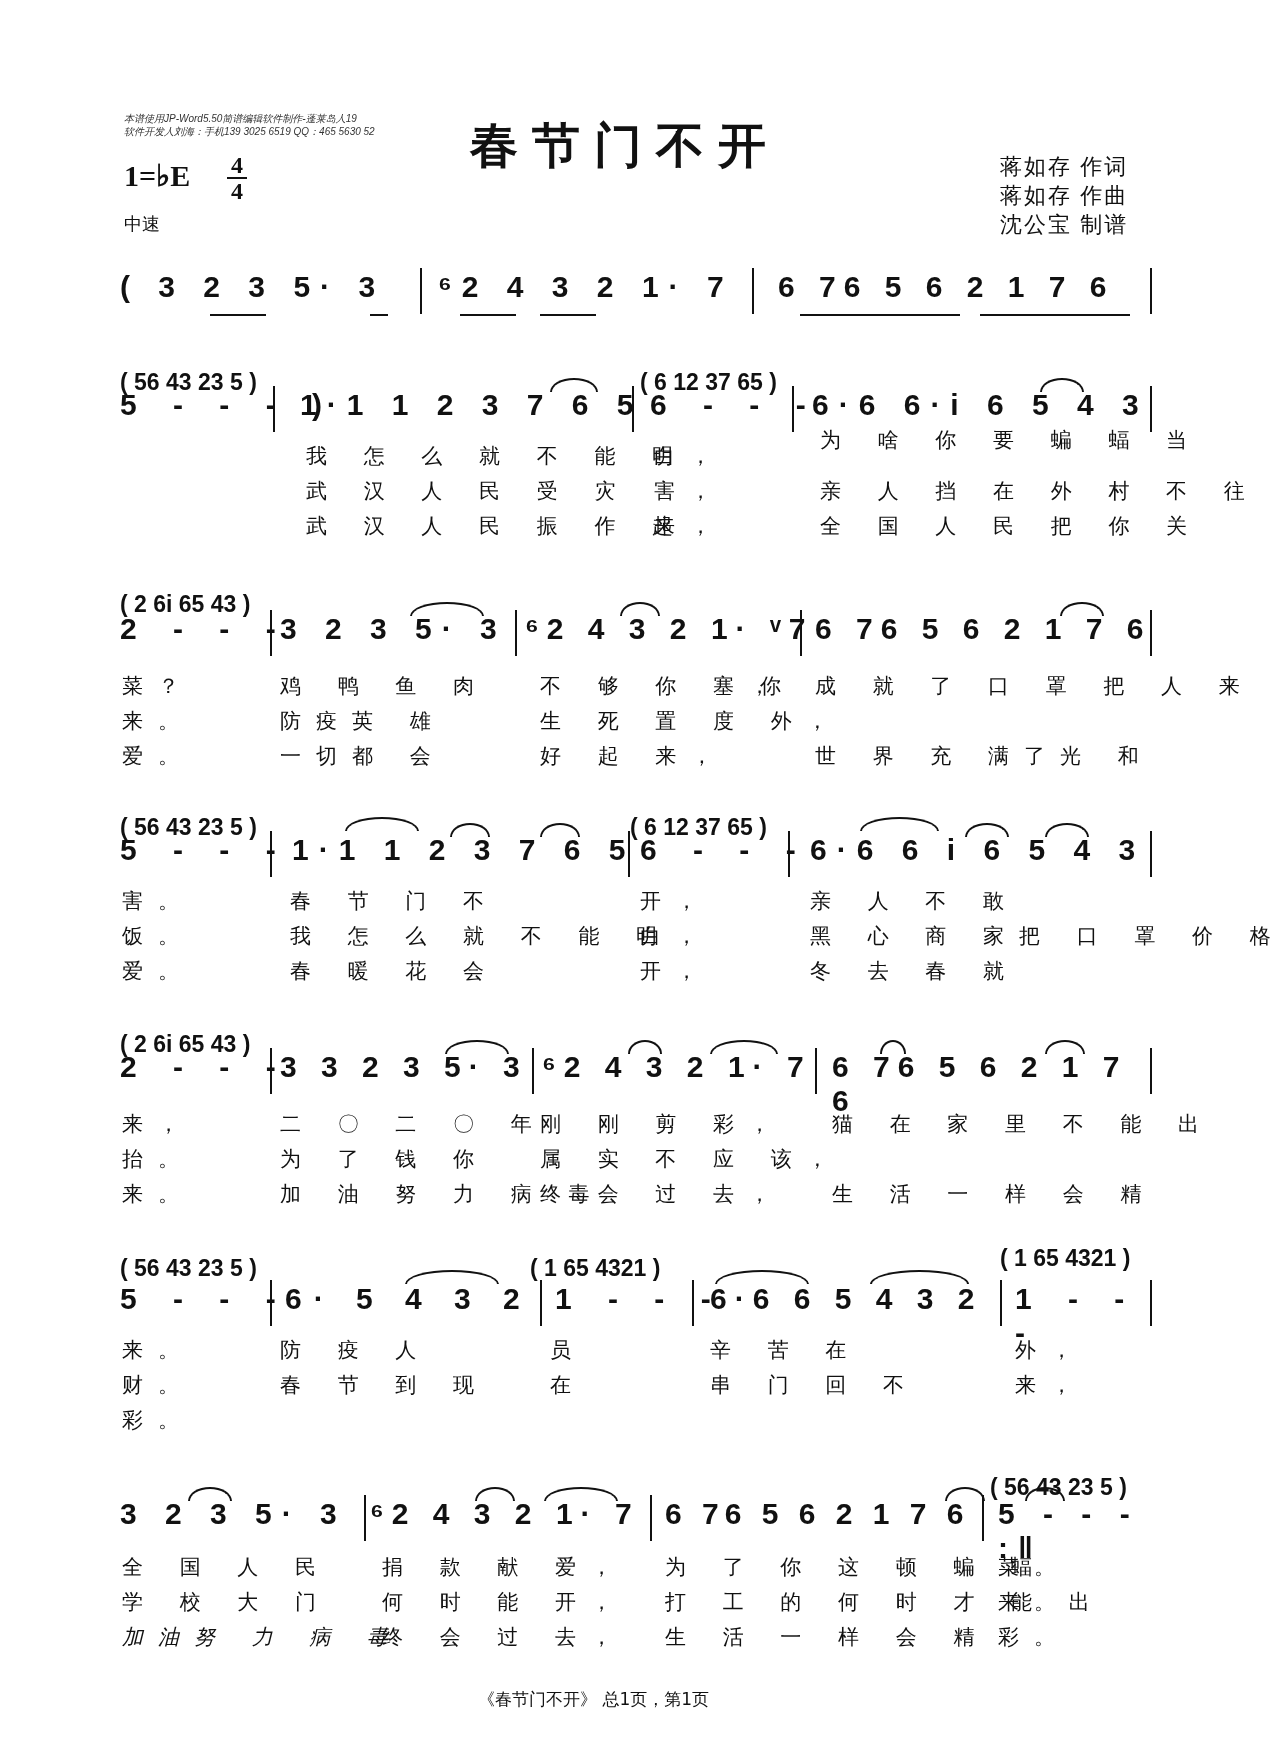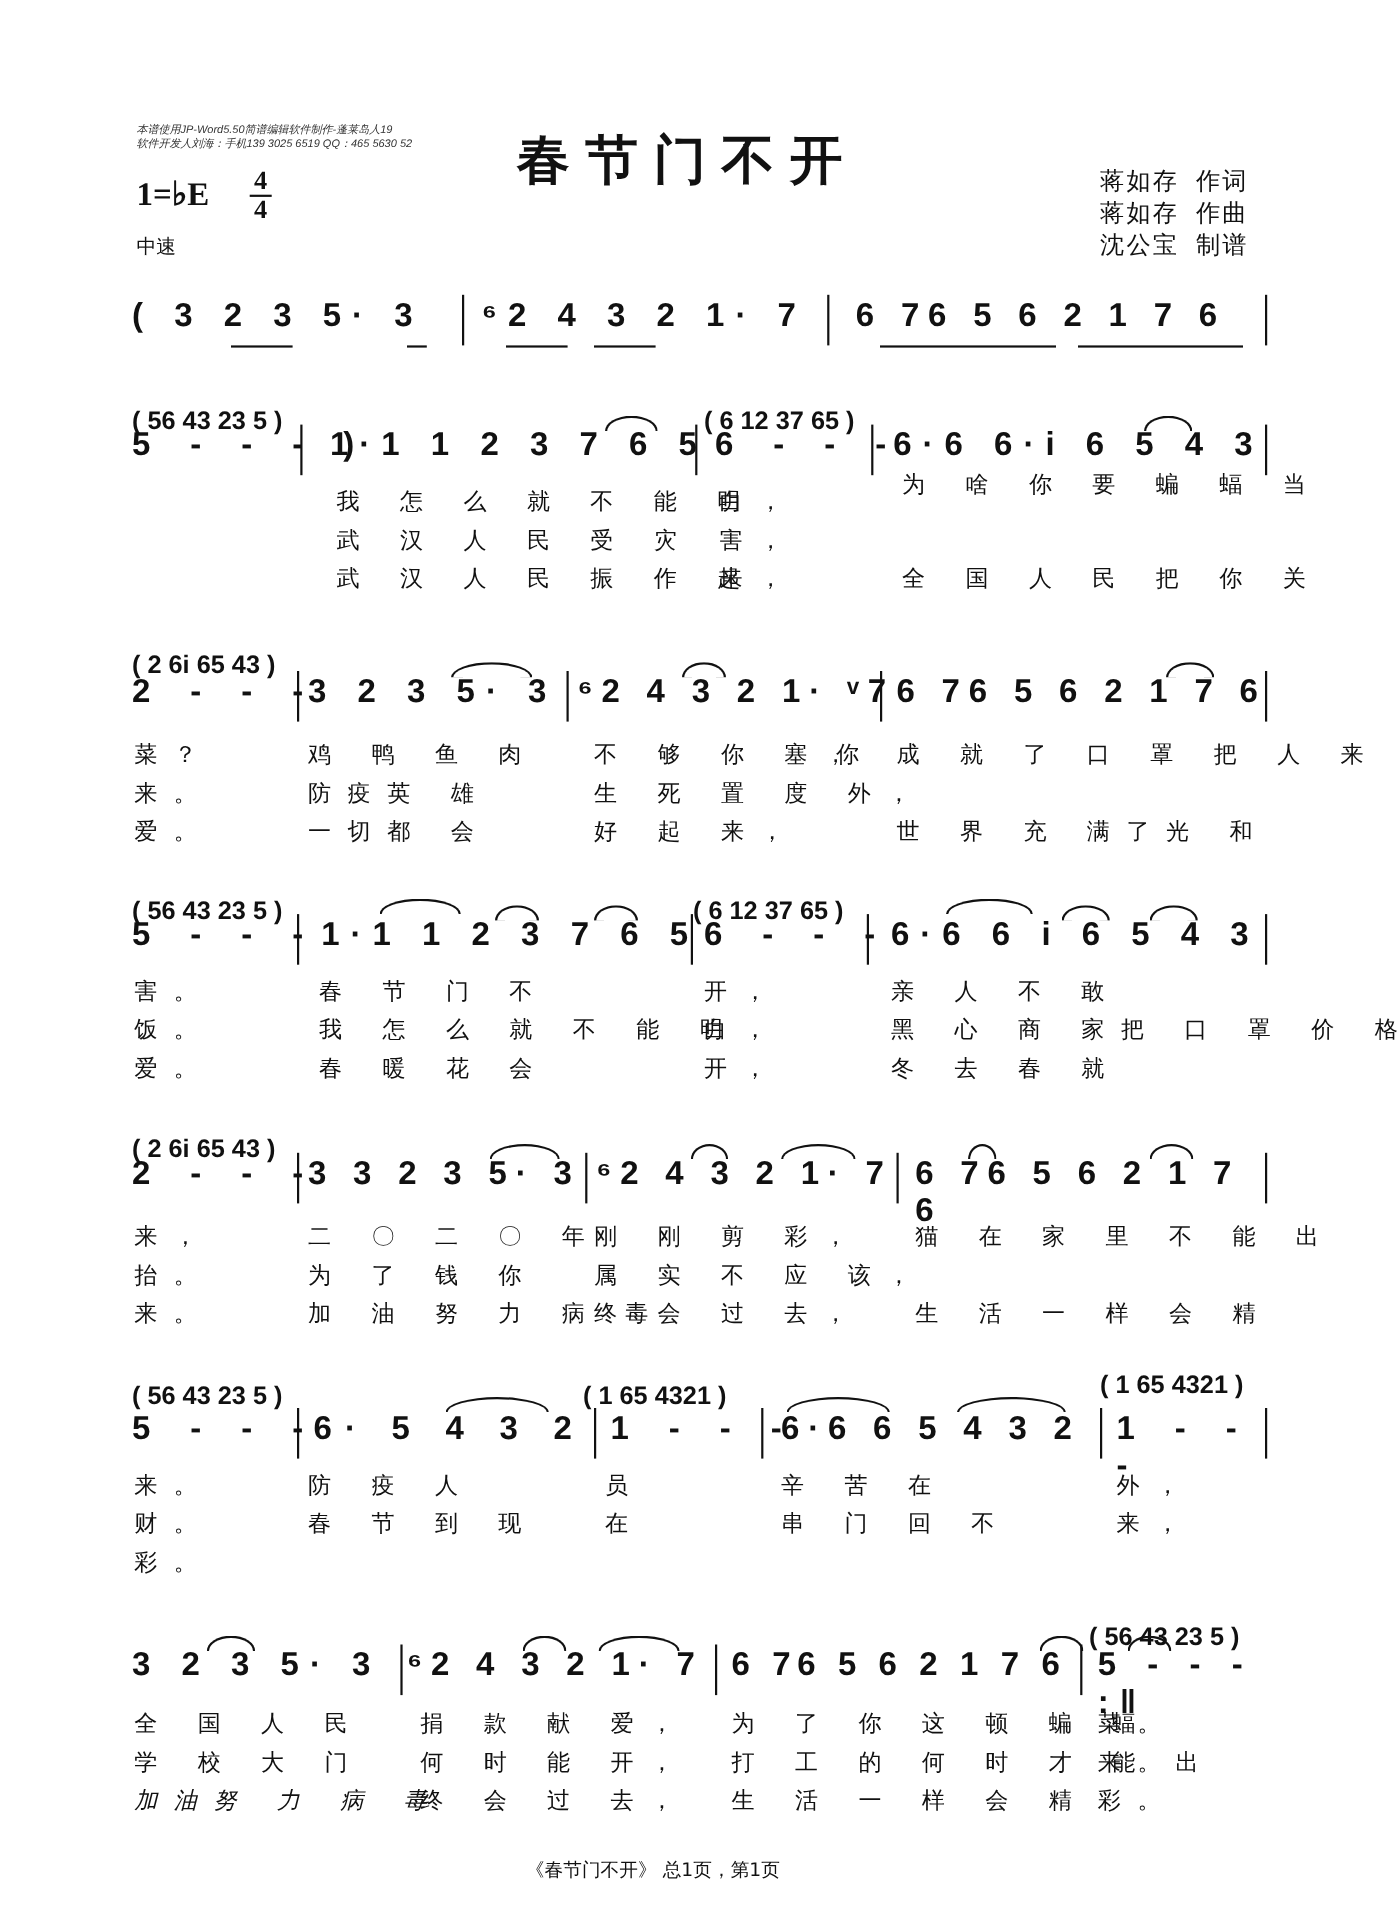--- a/index.html
+++ b/index.html
@@ -5,21 +5,21 @@
   html, body { margin: 0; padding: 0; background: #ffffff; }
   body { width: 1272px; height: 1752px; position: relative; overflow: hidden;
          font-family: "DejaVu Sans", sans-serif; color: #111; }
   .abs { position: absolute; }
   .credit-small { font-size: 10px; font-style: italic; color: #333; line-height: 13px; white-space: nowrap; font-family: "Liberation Sans", sans-serif; text-align: right; }
   .title { font-family: "DejaVu Serif", serif; font-size: 48px; font-weight: bold; letter-spacing: 14px; }
   .key { font-family: "Liberation Serif", serif; font-weight: bold; font-size: 30px; }
   .timesig { font-family: "Liberation Serif", serif; font-weight: bold; font-size: 24px; line-height: 22px; text-align: center; }
   .timesig .bar { border-top: 2px solid #111; width: 20px; margin: 1px auto; }
   .tempo { font-size: 18px; }
-  .authors { font-family: Liberation Mono, monospace; font-size: 22px; line-height: 29px; letter-spacing: 2px; white-space: nowrap; }
+  .authors { font-family: Liberation Sans, sans-serif; font-size: 22px; line-height: 29px; letter-spacing: 2px; white-space: nowrap; }
   .sys { position: absolute; left: 120px; width: 1032px; }
   .note { position: absolute; font-family: "Liberation Sans", sans-serif; font-weight: bold; font-size: 30px; line-height: 34px; }
   .barline { position: absolute; width: 2px; background: #111; height: 46px; }
   .underline1 { position: absolute; height: 2px; background: #111; }
   .slur { position: absolute; border: 2px solid #111; border-bottom: none; border-radius: 50% 50% 0 0 / 100% 100% 0 0; height: 12px; }
   .intro { position: absolute; font-family: "Liberation Sans", sans-serif; font-weight: bold; font-size: 23px; white-space: nowrap; margin-top: 19px; }
   .lyric { position: absolute; font-family: "DejaVu Serif", serif; font-size: 21px; white-space: nowrap; letter-spacing: 15px; }
   .footer { position: absolute; font-size: 17px; white-space: nowrap; }
 </style>
 </head>
@@ -67,20 +67,21 @@
   <div class="barline" style="left:672px;top:36px;"></div>
   <div class="note" style="left:692px;top:38px;letter-spacing:10px;">6·6  6·i  6 5  4 3</div>
   <div class="barline" style="left:1030px;top:36px;"></div>
   <div class="slur" style="left:430px;top:28px;width:44px;"></div>
   <div class="slur" style="left:920px;top:28px;width:40px;"></div>
   <div class="lyric" style="left:186px;top:92px;"><span>我 怎 么 就 不 能 明</span></div>
   <div class="lyric" style="left:534px;top:92px;">白，</div>
   <div class="lyric" style="left:700px;top:76px;">为 啥 你 要 蝙 蝠 当</div>
   <div class="lyric" style="left:186px;top:127px;">武 汉 人 民 受   灾</div>
   <div class="lyric" style="left:534px;top:127px;">害，</div>
+  <div class="lyric" style="left:700px;top:127px;">亲 人 挡 在 外 村 不 往</div>
   <div class="lyric" style="left:186px;top:162px;">武 汉 人 民 振 作 起</div>
   <div class="lyric" style="left:534px;top:162px;">来，</div>
   <div class="lyric" style="left:700px;top:162px;">全 国 人 民 把 你 关</div>
 </div>
 
 <div class="sys" style="top:572px;height:210px;">
   <div class="intro" style="left:0;top:0;">( 2  6i 65 43 )</div>
   <div class="note" style="left:0;top:40px;letter-spacing:14px;">2 - - -</div>
   <div class="barline" style="left:150px;top:38px;"></div>
   <div class="note" style="left:160px;top:40px;letter-spacing:10px;">3  2 3  5·  3</div>

